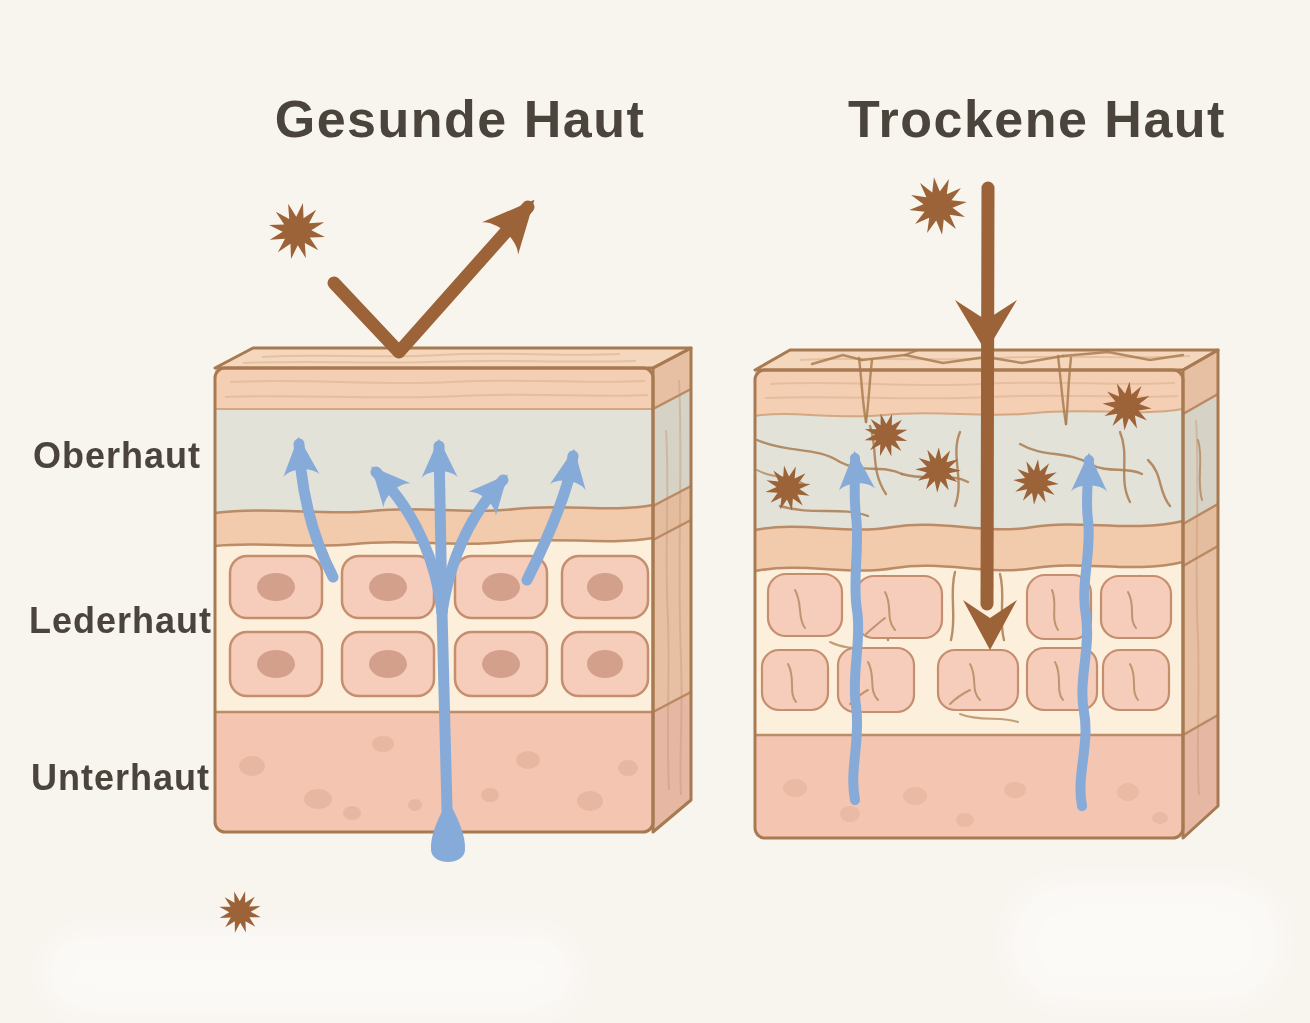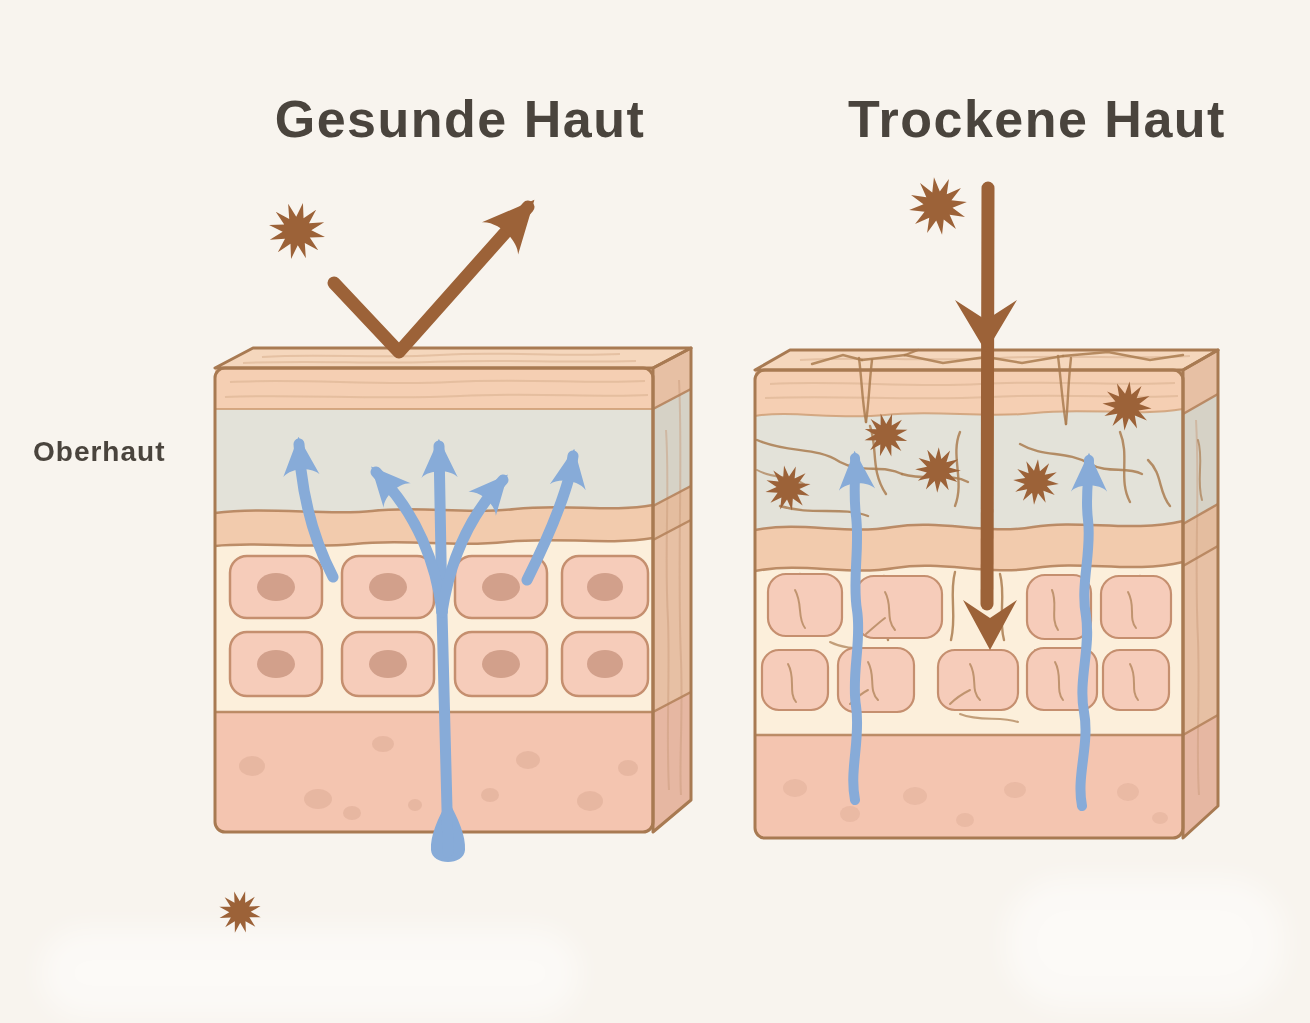--- a/index.html
+++ b/index.html
@@ -10,21 +10,21 @@
   }
   .canvas{position:relative;width:1310px;height:1023px;overflow:hidden;background:var(--background,#f8f4ee);}
   .paper-spot{position:absolute;border-radius:60px;background:rgba(255,255,255,.5);filter:blur(14px);}
   .ps1{left:40px;top:928px;width:540px;height:90px;}
   .ps2{left:1005px;top:878px;width:280px;height:130px;}
   .art{position:absolute;left:0;top:0;}
   .txt{position:absolute;color:var(--text,#4a443d);font-weight:700;line-height:1.05;letter-spacing:1px;white-space:nowrap;}
   .title{font-size:52px;width:460px;text-align:center;letter-spacing:1.5px;}
   .t-left{left:230px;top:92px;}
   .t-right{left:807px;top:92px;}
-  .layer-label{font-size:28px;}
+  .layer-label{font-size:36px;}
   .l-ober{left:33px;top:437px;}
   .l-leder{left:29px;top:602px;}
   .l-unter{left:31px;top:759px;}
   .legend-label{left:299px;top:889px;font-size:37px;}
   
   .f-top{fill:var(--top-face-peach);}
   .f-surface{fill:var(--surface-peach);}
   .f-epi{fill:var(--epidermis-gray);}
   .f-trans{fill:var(--transition-peach);}
   .f-derm{fill:var(--dermis-cream);}
@@ -286,13 +286,15 @@
       <use href="#starshape" class="star" transform="translate(1036,482) rotate(5) scale(0.88)"></use>
       <use href="#starshape" class="star" transform="translate(1127,406) rotate(-24) scale(0.95)"></use>
     </g>
 
     <use href="#starshape" class="star" transform="translate(240,912) rotate(14) scale(0.82)"></use>
   </svg>
 
   <div class="txt title t-left">Gesunde Haut</div>
   <div class="txt title t-right">Trockene Haut</div>
   <div class="txt layer-label l-ober">Oberhaut</div>
+  <div class="txt layer-label l-leder">Lederhaut</div>
+  <div class="txt layer-label l-unter">Unterhaut</div>
 </div>
 
 </body></html>

